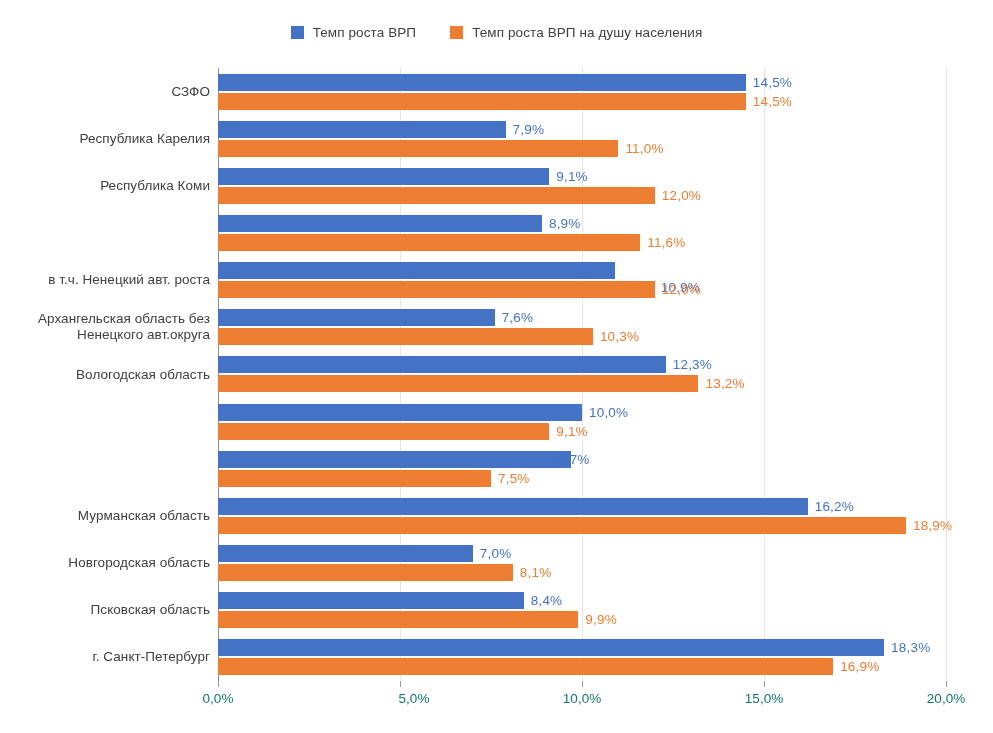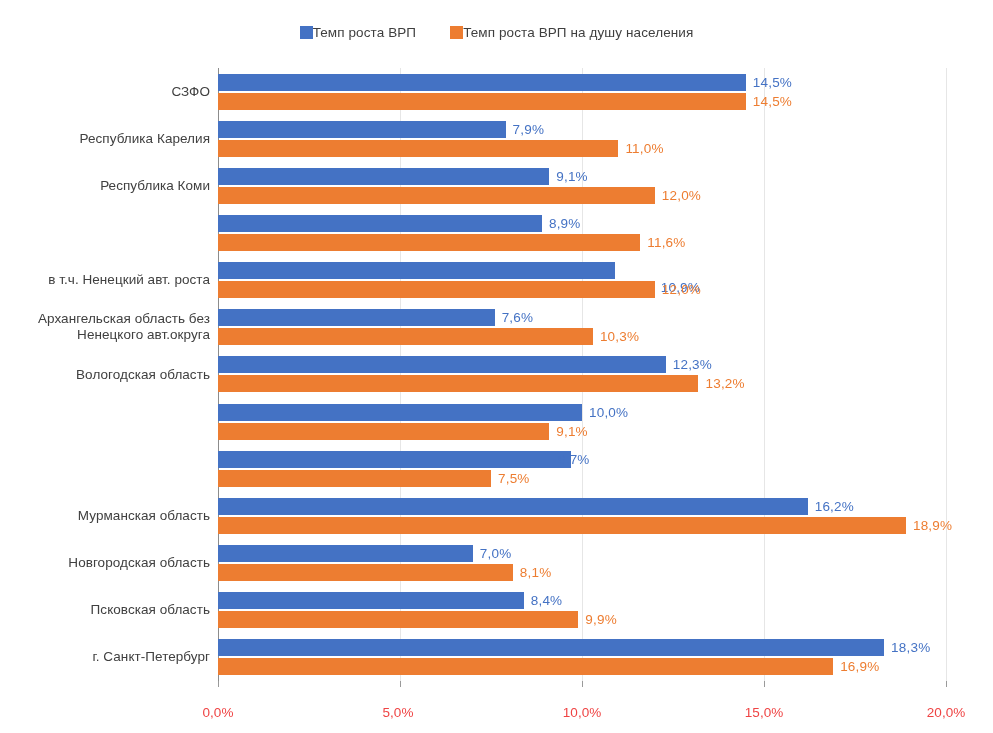--- a/index.html
+++ b/index.html
@@ -24,20 +24,21 @@
     width: 993px;
     height: 28px;
     display: flex;
     justify-content: center;
     align-items: center;
     gap: 34px;
   }
   .legend-entry {
     display: flex;
     align-items: center;
+    gap: 9px;
   }
   .legend-swatch {
     width: 13px;
     height: 13px;
     flex: 0 0 13px;
   }
   .legend-label {
     font-size: 13.5px;
     color: #3f3f3f;
     white-space: nowrap;
@@ -131,24 +132,23 @@
     position: absolute;
     top: 0;
     width: 1px;
     height: 6px;
     background: #9a9a9a;
   }
   .xtick-label {
     position: absolute;
     top: 10px;
     font-size: 13.5px;
-    color: #ef4444;
+    color: #0f766e;
     transform: translateX(-50%);
     white-space: nowrap;
-    margin-top: 14px;
   }
 </style>
 </head>
 <body>
 
 <div id="chart">
 
   <div id="legend">
       <div class="legend-entry">
         <span class="legend-swatch" style="background: rgb(68, 114, 196);"></span>
@@ -281,21 +281,21 @@
       </div>
       <div class="cat-label" style="top: 581.423px;">
         <div>г. Санкт-Петербург</div>
       </div>
     </div>
 
   <div id="xaxis">
       <div class="xtick-mark" style="left: 0px;"></div>
       <div class="xtick-label" style="left: 0px;">0,0%</div>
       <div class="xtick-mark" style="left: 182px;"></div>
-      <div class="xtick-label" style="left: 180px; text-align: center;">5,0%</div>
+      <div class="xtick-label" style="left: 196px; text-align: center;">5,0%</div>
       <div class="xtick-mark" style="left: 364px;"></div>
       <div class="xtick-label" style="left: 364px;">10,0%</div>
       <div class="xtick-mark" style="left: 546px;"></div>
       <div class="xtick-label" style="left: 546px;">15,0%</div>
       <div class="xtick-mark" style="left: 728px;"></div>
       <div class="xtick-label" style="left: 728px;">20,0%</div>
     </div>
 
 </div>
 

